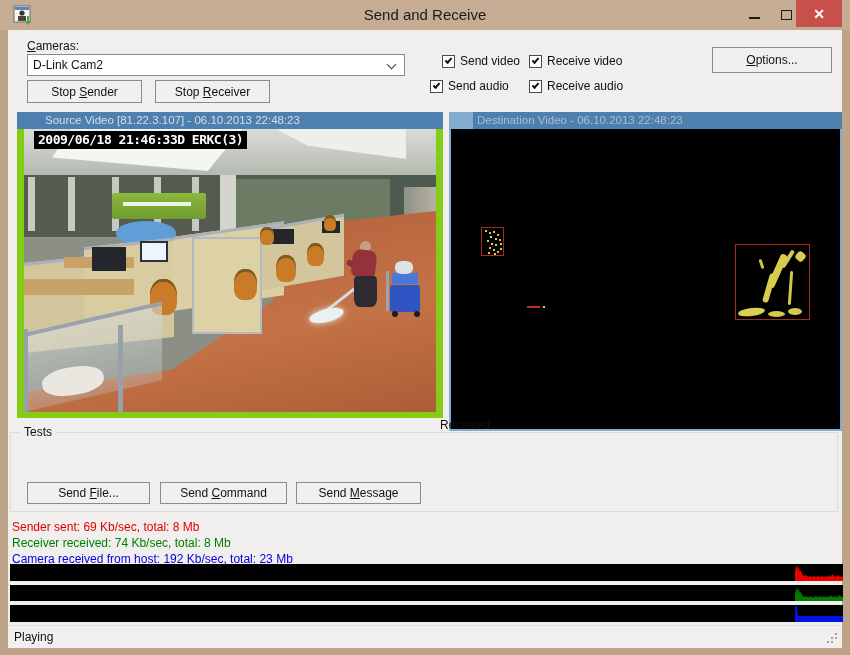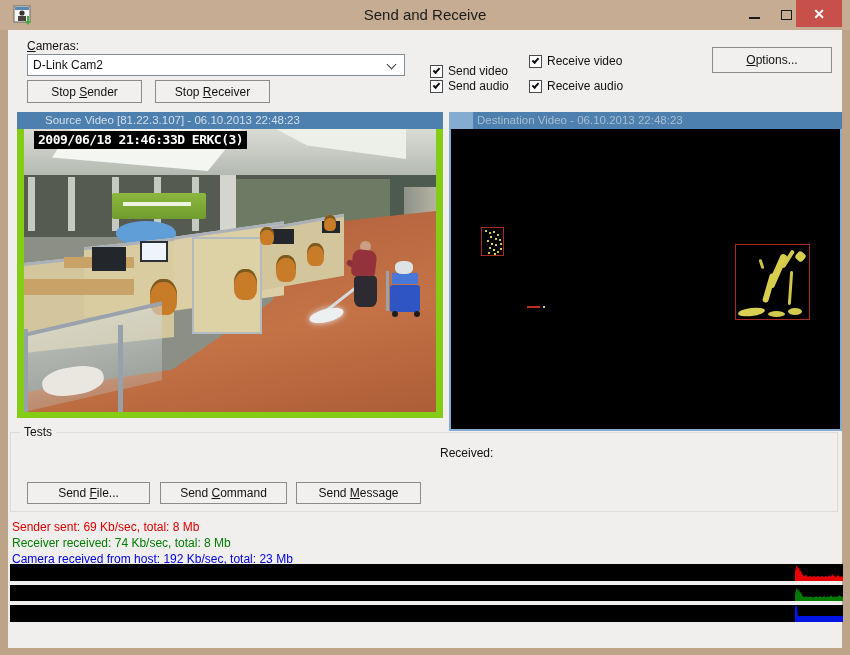--- a/index.html
+++ b/index.html
@@ -106,21 +106,21 @@
   .sc-cart-b { left:366px; top:156px; width:30px; height:27px; background:#2f55c4; border-radius:3px; }
   .sc-cart-t { left:368px; top:144px; width:26px; height:11px; background:#4a78d8; }
   .sc-cart-bag { left:371px; top:132px; width:18px; height:13px; background:#dde2e4; border-radius:40%; }
   .sc-cart-h { left:362px; top:142px; width:3px; height:40px; background:#9aa2ac; }
   .sc-wheel { position:absolute; width:6px; height:6px; background:#1d1d1d; border-radius:50%; }
 
   
   .groupbox { position:absolute; left:2px; top:402px; width:828px; height:80px; border:1px solid #dcdcdc; }
   .group-label { position:absolute; left:12px; top:395px; background:#f0efee; padding:0 4px; font-size:12px; color:#111; }
   .msg-input { position:absolute; left:19px; top:417px; width:390px; height:22px; border:1px solid #7f8791; background:#fff; font-size:12px; color:#111; padding:0 5px; font-family:"Liberation Sans",sans-serif; }
-  .received { left:432px; top:416px; }
+  .received { left:432px; top:388px; }
   .btn-send-file    { left:19px;  top:452px; width:123px; height:22px; }
   .btn-send-command { left:152px; top:452px; width:127px; height:22px; }
   .btn-send-message { left:288px; top:452px; width:125px; height:22px; }
 
   
   .stat { position:absolute; left:4px; font-size:12px; white-space:nowrap; }
   .stat-0 { top:490px; color:#e00000; }
   .stat-1 { top:506px; color:#007d00; }
   .stat-2 { top:522px; color:#0000e0; }
   .strip { position:absolute; left:2px; width:833px; background:#000; }
@@ -171,21 +171,21 @@
       <span class="combo-arrow"></span>
     </div>
 
     <div class="win-btn btn-stop-sender">
         <span><span>Stop </span><span class="mn">S</span><span>ender</span></span>
       </div>
     <div class="win-btn btn-stop-receiver">
         <span><span>Stop </span><span class="mn">R</span><span>eceiver</span></span>
       </div>
 
-    <div class="cbx" style="left:422px; top:24px;margin-top:10px;">
+    <div class="cbx" style="left:434px; top:24px;">
       <span class="cbx-box">
           <span class="cbx-tick"></span>
         </span>
       <span class="t">Send video</span>
     </div>
     <div class="cbx" style="left:521px; top:24px;">
       <span class="cbx-box">
           <span class="cbx-tick"></span>
         </span>
       <span class="t">Receive video</span>
@@ -322,15 +322,19 @@
       <svg viewBox="0 0 48 17" width="48" height="16" preserveAspectRatio="none">
         <polygon points="0,17 0,10 1,5 2,3 3,7 4,4 5,9 6,7 7,11 9,13 11,12 13,13 15,12 17,13 19,13 21,12 23,13 25,12 27,13 29,12 31,13 33,12 34,13 36,11 38,13 40,12 42,13 44,11 46,12 48,13 48,17" fill="#007a00"></polygon>
       </svg>
     </div>
     <div class="strip strip-2">
       <svg viewBox="0 0 48 17" width="48" height="17" preserveAspectRatio="none">
         <polygon points="0,17 0,2 1,1 2,1 3,11 48,11 48,17" fill="#0014e6"></polygon>
       </svg>
     </div>
 
+    <div class="statusbar">
+      <span class="txt">Playing</span>
+      <span class="grip"></span>
+    </div>
 
   </div>
 </div>
 
 </body></html>

